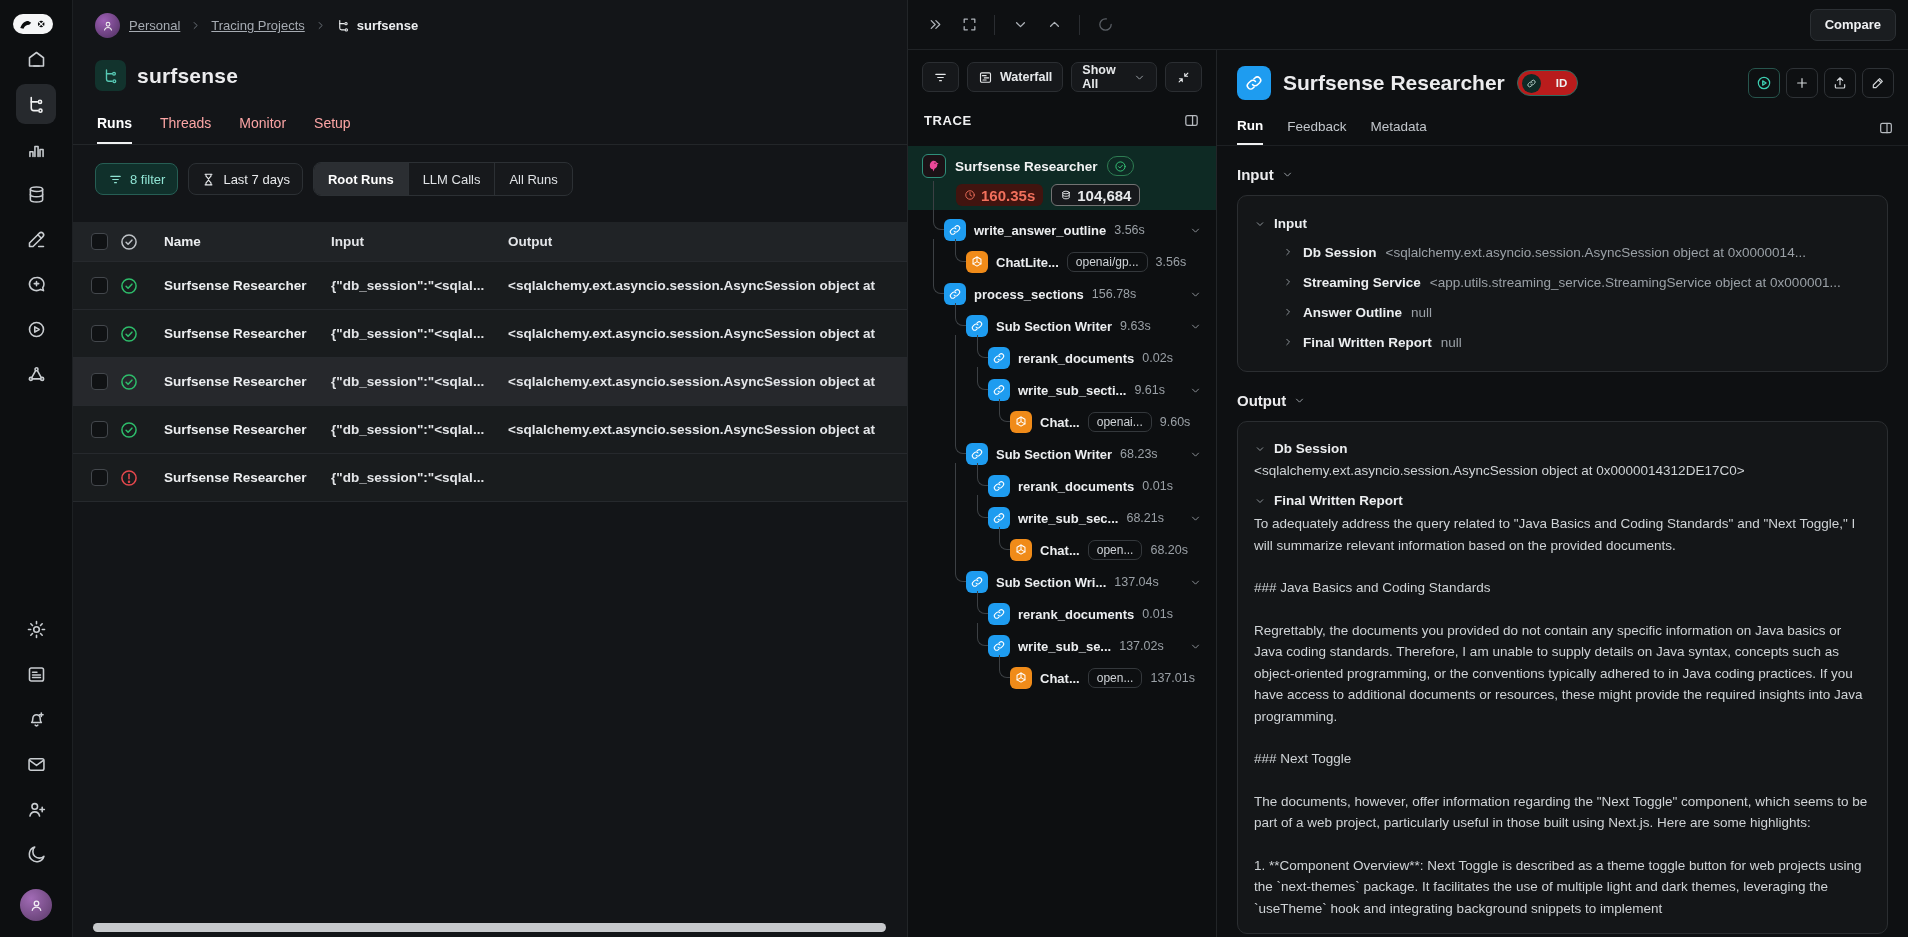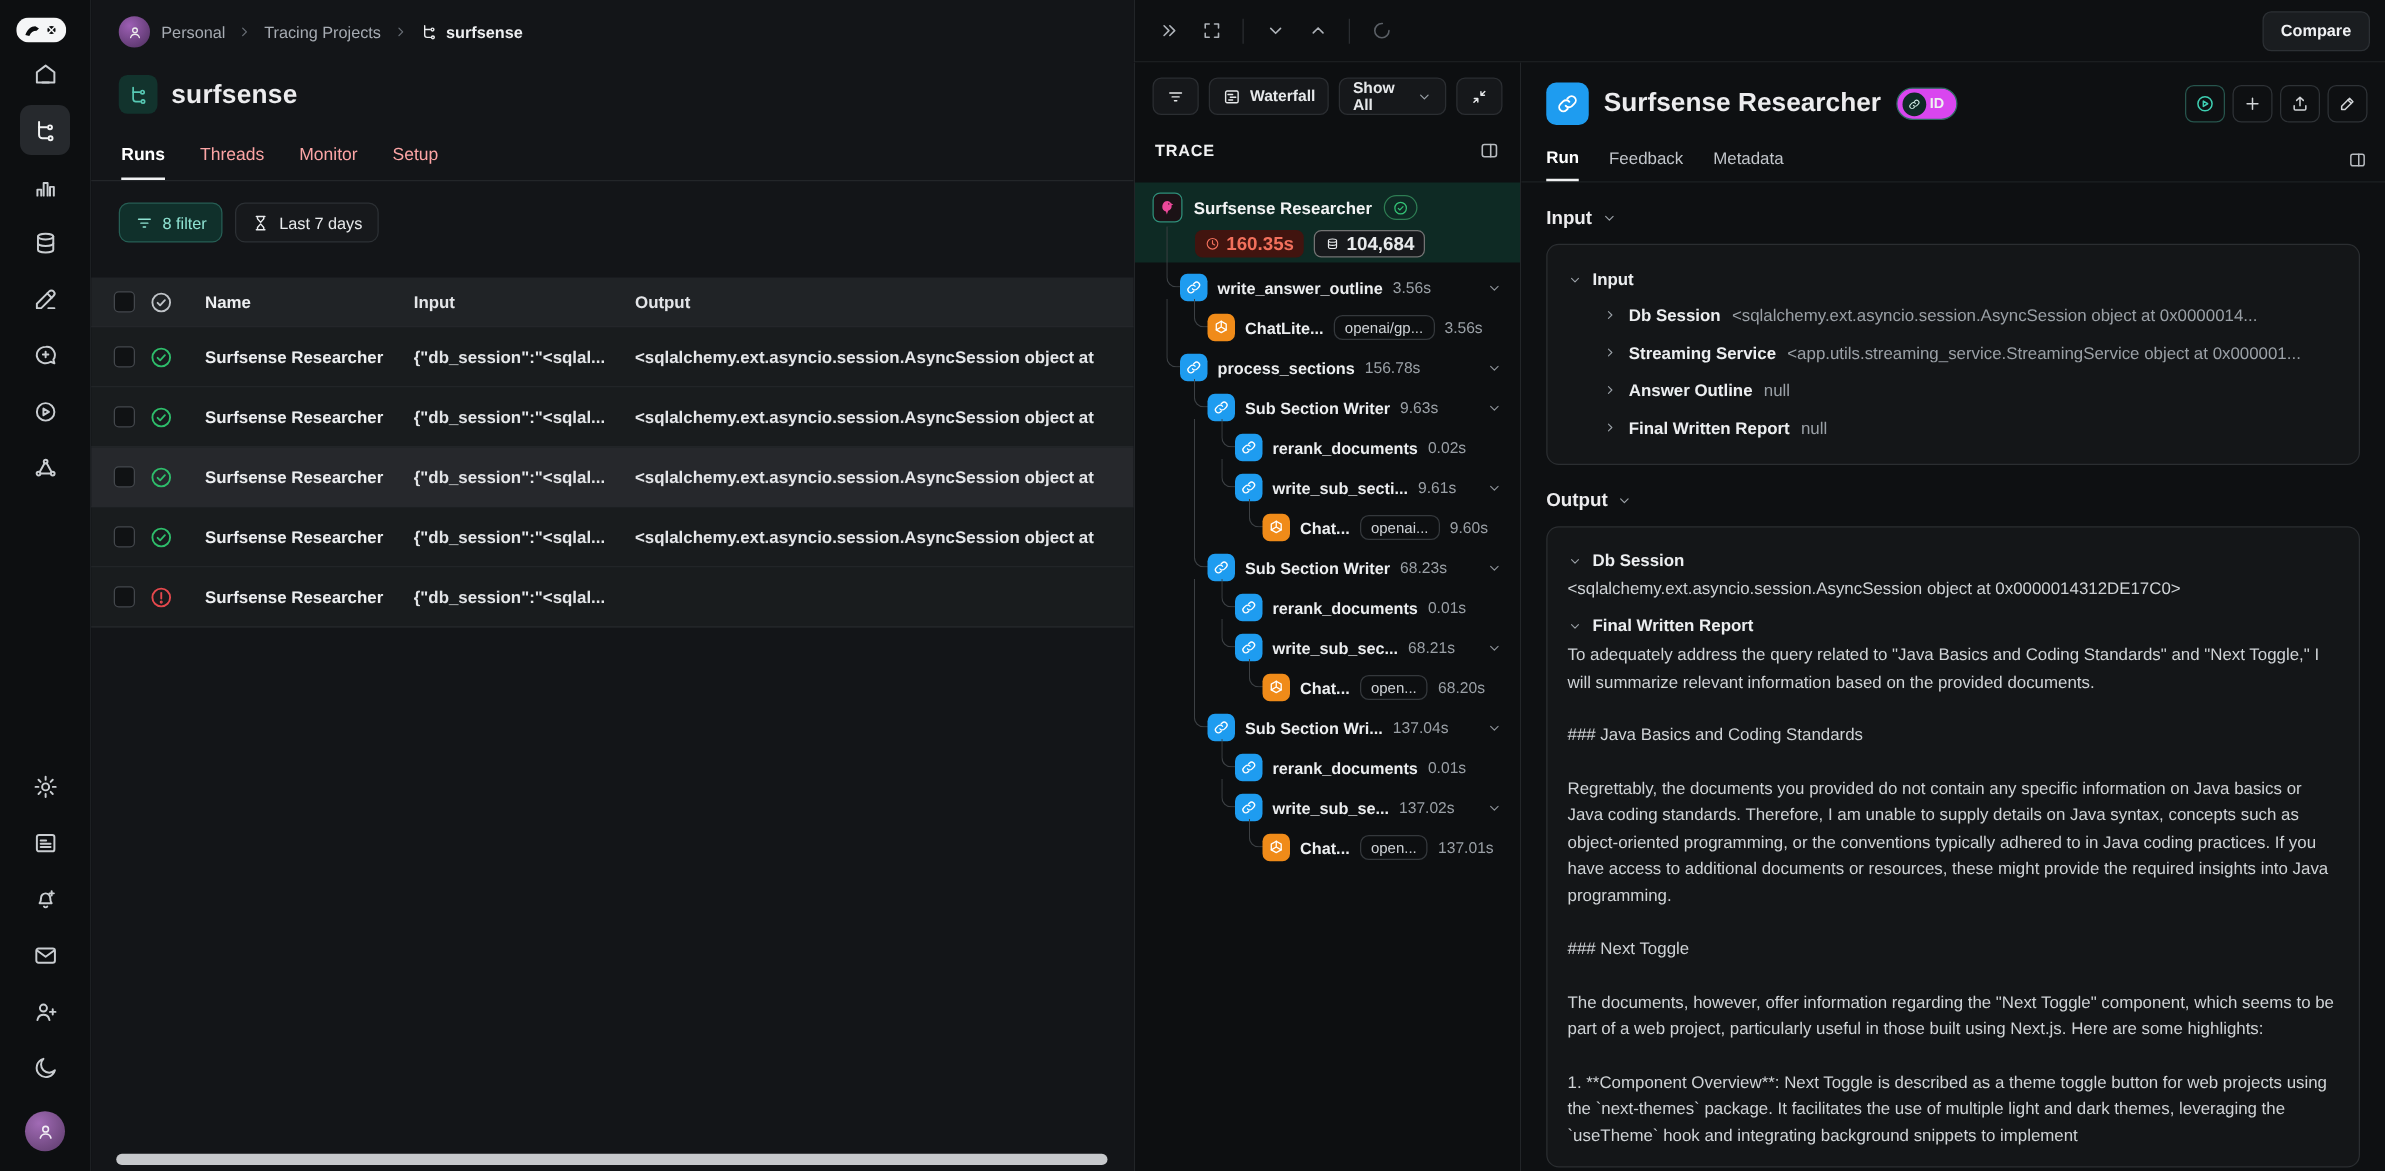--- a/index.html
+++ b/index.html
@@ -23,21 +23,21 @@
   #avatar-bottom svg { width:17px; height:17px; }
 
   
   #main { position:absolute; left:73px; top:0; width:834px; height:937px; background:#131518; }
   #breadcrumb { display:flex; align-items:center; gap:9px; padding:13px 0 0 22px; font-size:13px; color:#a6abb2; }
   #bc-avatar { width:25px; height:25px; border-radius:50%;
     background:radial-gradient(circle at 35% 30%, #9d5fb4, #4d2f5e); display:flex; align-items:center;
     justify-content:center; color:#eee; }
   #bc-avatar svg { width:14px; height:14px; }
   .bc-sep svg { width:13px; height:13px; color:#6b7178; }
-  .bc-link { cursor:pointer; }
+  .bc-link { cursor:pointer;text-decoration:underline; }
   #bc-current { display:flex; align-items:center; gap:6px; color:#eceef0; font-weight:bold; }
   #bc-current .icn svg { width:15px; height:15px; }
   #title-row { display:flex; align-items:center; gap:11px; padding:22px 0 0 22px; }
   #title-icon { width:31px; height:31px; border-radius:7px; background:#12332d; color:#57c9b4;
     display:flex; align-items:center; justify-content:center; }
   #title-icon svg { width:18px; height:18px; }
   #page-title { font-size:21px; font-weight:bold; letter-spacing:.2px; }
   #tabs-row { display:flex; gap:28px; padding:24px 0 0 24px; border-bottom:1px solid #232629; }
   .tab { font-size:14px; color:#fca5a5; padding-bottom:11px; cursor:pointer; }
   .tab.active { color:#fff; font-weight:bold; border-bottom:2px solid #f0f1f2; }
@@ -138,22 +138,22 @@
     border-bottom:1.5px solid #3c4044; border-bottom-left-radius:8px; pointer-events:none; }
 
   
   #detail { position:absolute; left:1217px; top:50px; width:691px; height:887px; background:#0e1012;
     overflow:hidden; }
   #detail-head { display:flex; align-items:center; gap:12px; padding:16px 14px 0 20px; }
   #detail-icon { width:34px; height:34px; border-radius:8px; background:#1e9cf0; color:#fff;
     display:flex; align-items:center; justify-content:center; }
   #detail-icon svg { width:20px; height:20px; }
   #detail-title { font-size:21px; font-weight:bold; }
-  #id-badge { display:flex; align-items:center; gap:3px; height:26px; padding:0 10px 0 4px;
-    border-radius:13px; background:#d946ef; border:1px solid #2d6b60; cursor:pointer; }
+  #id-badge { display:flex; align-items:center; gap:15px; height:26px; padding:0 10px 0 4px;
+    border-radius:13px; background:#b91c1c; border:1px solid #2d6b60; cursor:pointer; }
   #id-badge .icn { width:19px; height:19px; border-radius:50%; background:#0f2a26; color:#cde9e2; }
   #id-badge .icn svg { width:11px; height:11px; }
   #id-badge span.lbl { font-size:11.5px; font-weight:bold; color:#eef2f1; }
   #detail-actions { margin-left:auto; display:flex; gap:6px; }
   .da-btn { width:32px; height:30px; border-radius:7px; border:1px solid #2e3236; display:flex;
     align-items:center; justify-content:center; color:#d2d5d8; cursor:pointer; }
   .da-btn svg { width:16px; height:16px; }
   #da-play { border-color:#27554d; color:#3ecfb2; }
   #detail-tabs { display:flex; align-items:center; gap:24px; padding:18px 14px 0 20px;
     border-bottom:1px solid #1d2023; }
@@ -399,20 +399,25 @@
       <span>8 filter</span>
     </div>
     <div class="pill-btn" id="date-btn">
       <span class="icn">
           <svg viewBox="0 0 24 24" fill="none" stroke="currentColor" stroke-width="1.8" stroke-linecap="round" stroke-linejoin="round">
             <path d="M6.5 3.5h11M6.5 20.5h11M8 3.5v3L12 11l4-4.5v-3M8 20.5v-3L12 13l4 4.5v3"></path>
           </svg>
         </span>
       <span>Last 7 days</span>
     </div>
+    <div id="segmented">
+        <span class="segment active">Root Runs</span>
+        <span class="segment">LLM Calls</span>
+        <span class="segment">All Runs</span>
+      </div>
   </div>
   <div id="runs-table">
     <div class="trow thead">
       <span class="cb"></span>
       <span class="cell-status st-legend icn">
           <svg viewBox="0 0 24 24" fill="none" stroke="currentColor" stroke-width="1.8" stroke-linecap="round" stroke-linejoin="round">
             <circle cx="12" cy="12" r="8.5"></circle>
             <path d="M8.5 12.3l2.4 2.4 4.6-4.9"></path>
           </svg>
         </span>

